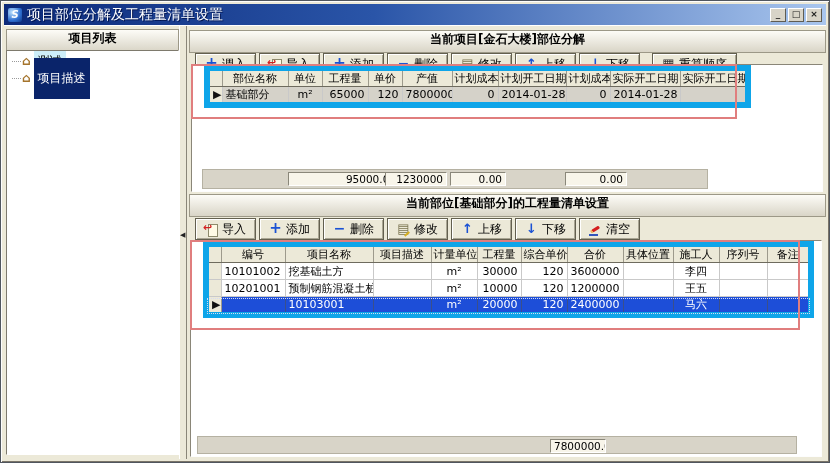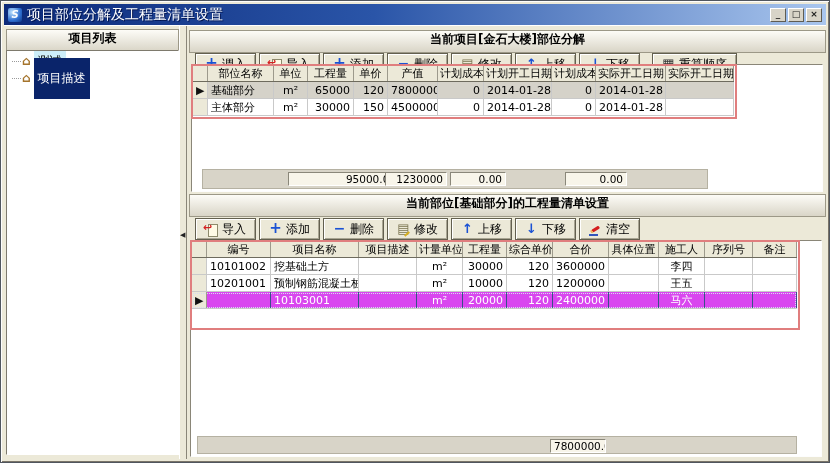--- a/index.html
+++ b/index.html
@@ -78,25 +78,25 @@
   
   .gridbox{position:absolute;background:#fff;border:1px solid;border-color:#8a8678 #fdfdfd #fdfdfd #8a8678;}
   .gb1{left:4px;top:36px;width:632px;height:128px;}
   .gb2{left:3px;top:212px;width:632px;height:217px;}
 
   table.grid{border-collapse:collapse;table-layout:fixed;background:#fff;}
   table.grid th{background:#ece9d8;font-weight:normal;font-size:11px;height:15px;padding:0 2px;
     border-right:1px solid #9d9a8c;border-bottom:1px solid #6e6b5e;border-top:1px solid #fff;white-space:nowrap;overflow:hidden;text-align:center;}
   table.grid td{height:17px;padding:0 3px;font-size:11px;border-right:1px solid #c9c9c9;border-bottom:1px solid #c9c9c9;
     white-space:nowrap;overflow:hidden;}
-  table.grid{border:1px solid #0ea5e9;}
+  table.grid{border:6px solid #0ea5e9;margin-left:12px;}
   td.marker,th.marker{background:#ece9d8;border-right:1px solid #9d9a8c;text-align:center;font-size:8px;padding:0;color:#111;}
   tr.current td{background:#d5d2c9;}
   tr.current td.marker{background:#ece9d8;}
-  tr.selrow td{background:#d946ef;color:#fff;border-right:1px solid #3a4f8a;}
+  tr.selrow td{background:#1d4ed8;color:#fff;border-right:1px solid #3a4f8a;}
   tr.selrow td.marker{background:#ece9d8;color:#111;border-right:1px solid #9d9a8c;}
   tr.selrow{outline:1px dotted #d7dcf2;outline-offset:-2px;}
 
   
   #tgrid td:nth-child(2){text-align:left;}
   #tgrid td:nth-child(3),#tgrid td:nth-child(8),#tgrid td:nth-child(10){text-align:center;}
   #tgrid td:nth-child(4),#tgrid td:nth-child(5),#tgrid td:nth-child(6),
   #tgrid td:nth-child(7),#tgrid td:nth-child(9){text-align:right;}
   
   #bgrid td:nth-child(2),#bgrid td:nth-child(3),#bgrid td:nth-child(4){text-align:left;}
@@ -218,33 +218,20 @@
             <th>实际开工日期</th>
             <th>实际开工日期</th>
           </tr>
           <tr class="current">
             <td class="marker">▶</td>
             <td>基础部分</td>
             <td>m²</td>
             <td>65000</td>
             <td>120</td>
             <td>7800000</td>
-            <td>0</td>
-            <td>2014-01-28</td>
-            <td>0</td>
-            <td>2014-01-28</td>
-            <td></td>
-          </tr>
-          <tr>
-            <td class="marker"></td>
-            <td>主体部分</td>
-            <td>m²</td>
-            <td>30000</td>
-            <td>150</td>
-            <td>4500000</td>
             <td>0</td>
             <td>2014-01-28</td>
             <td>0</td>
             <td>2014-01-28</td>
             <td></td>
           </tr>
         </tbody>
           </table>
         <div class="red-rect rr1"></div>
         <div class="gfoot gf1">

